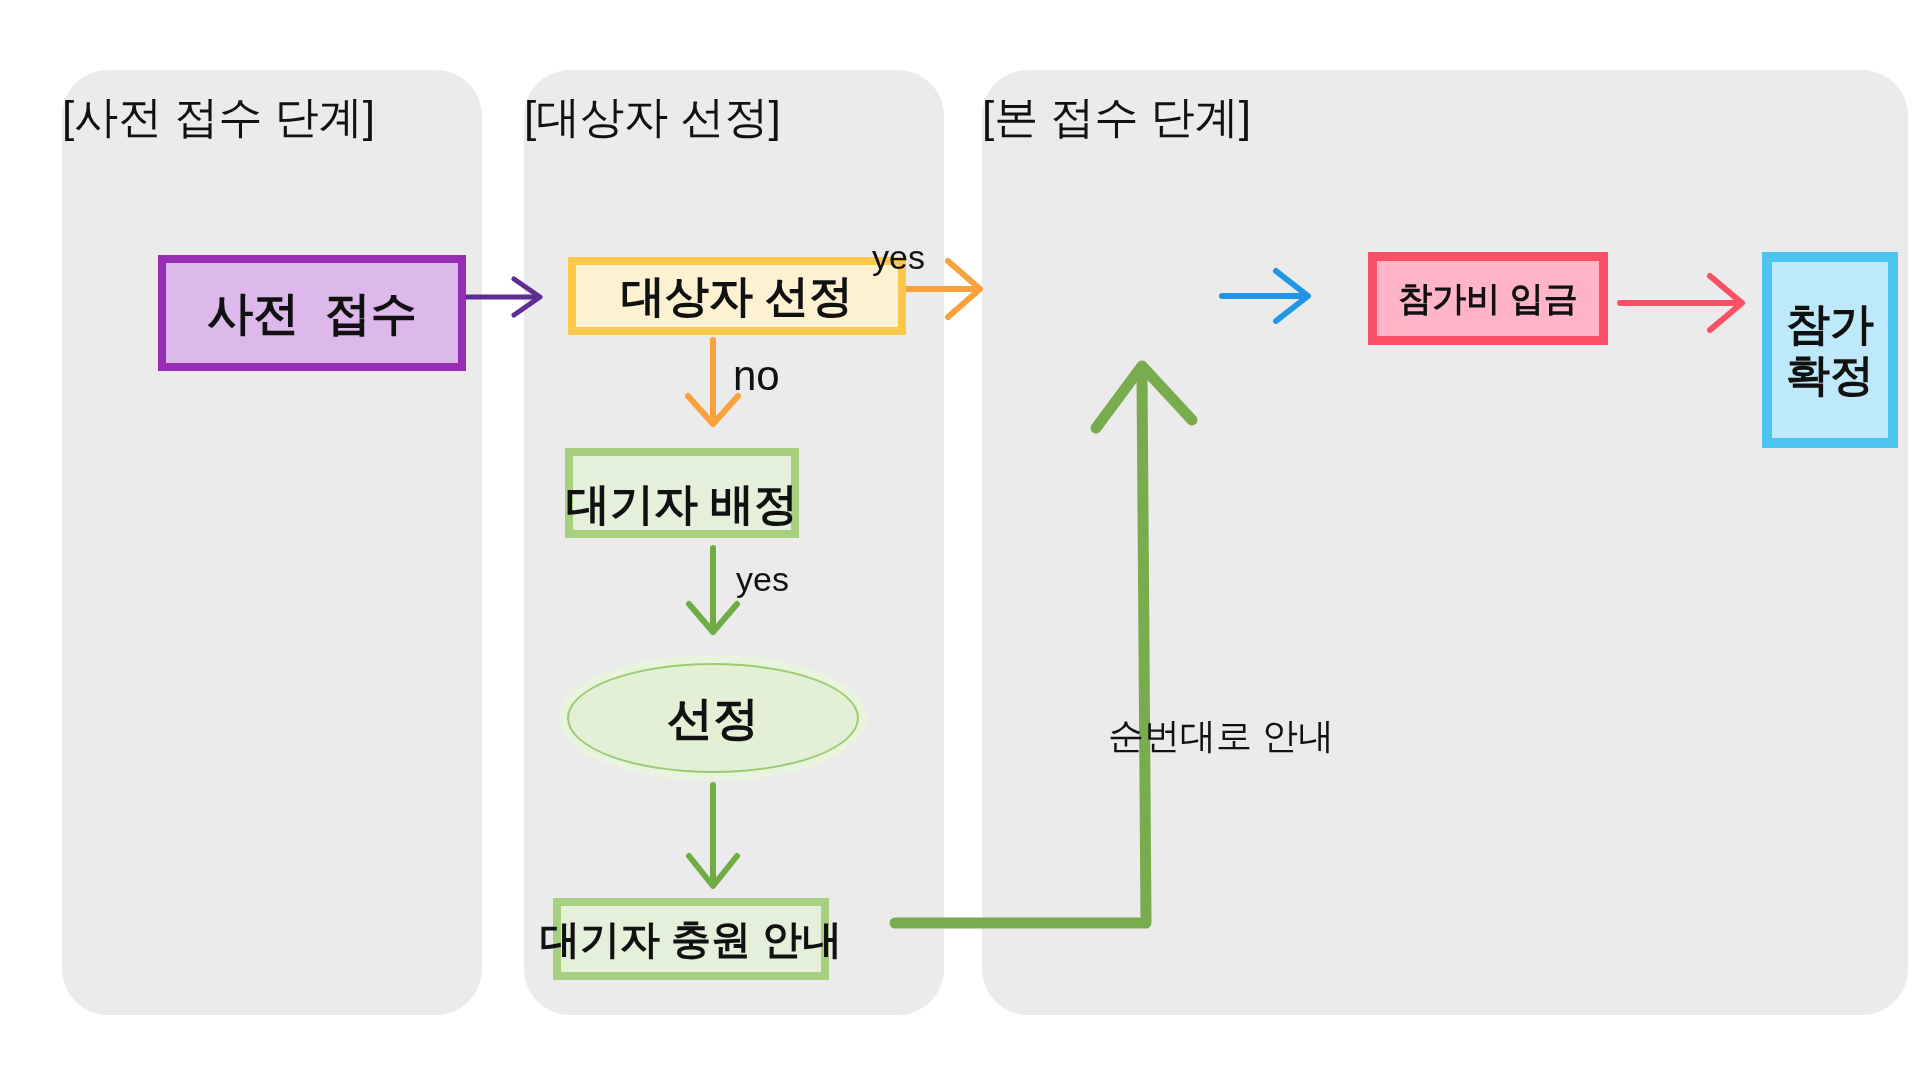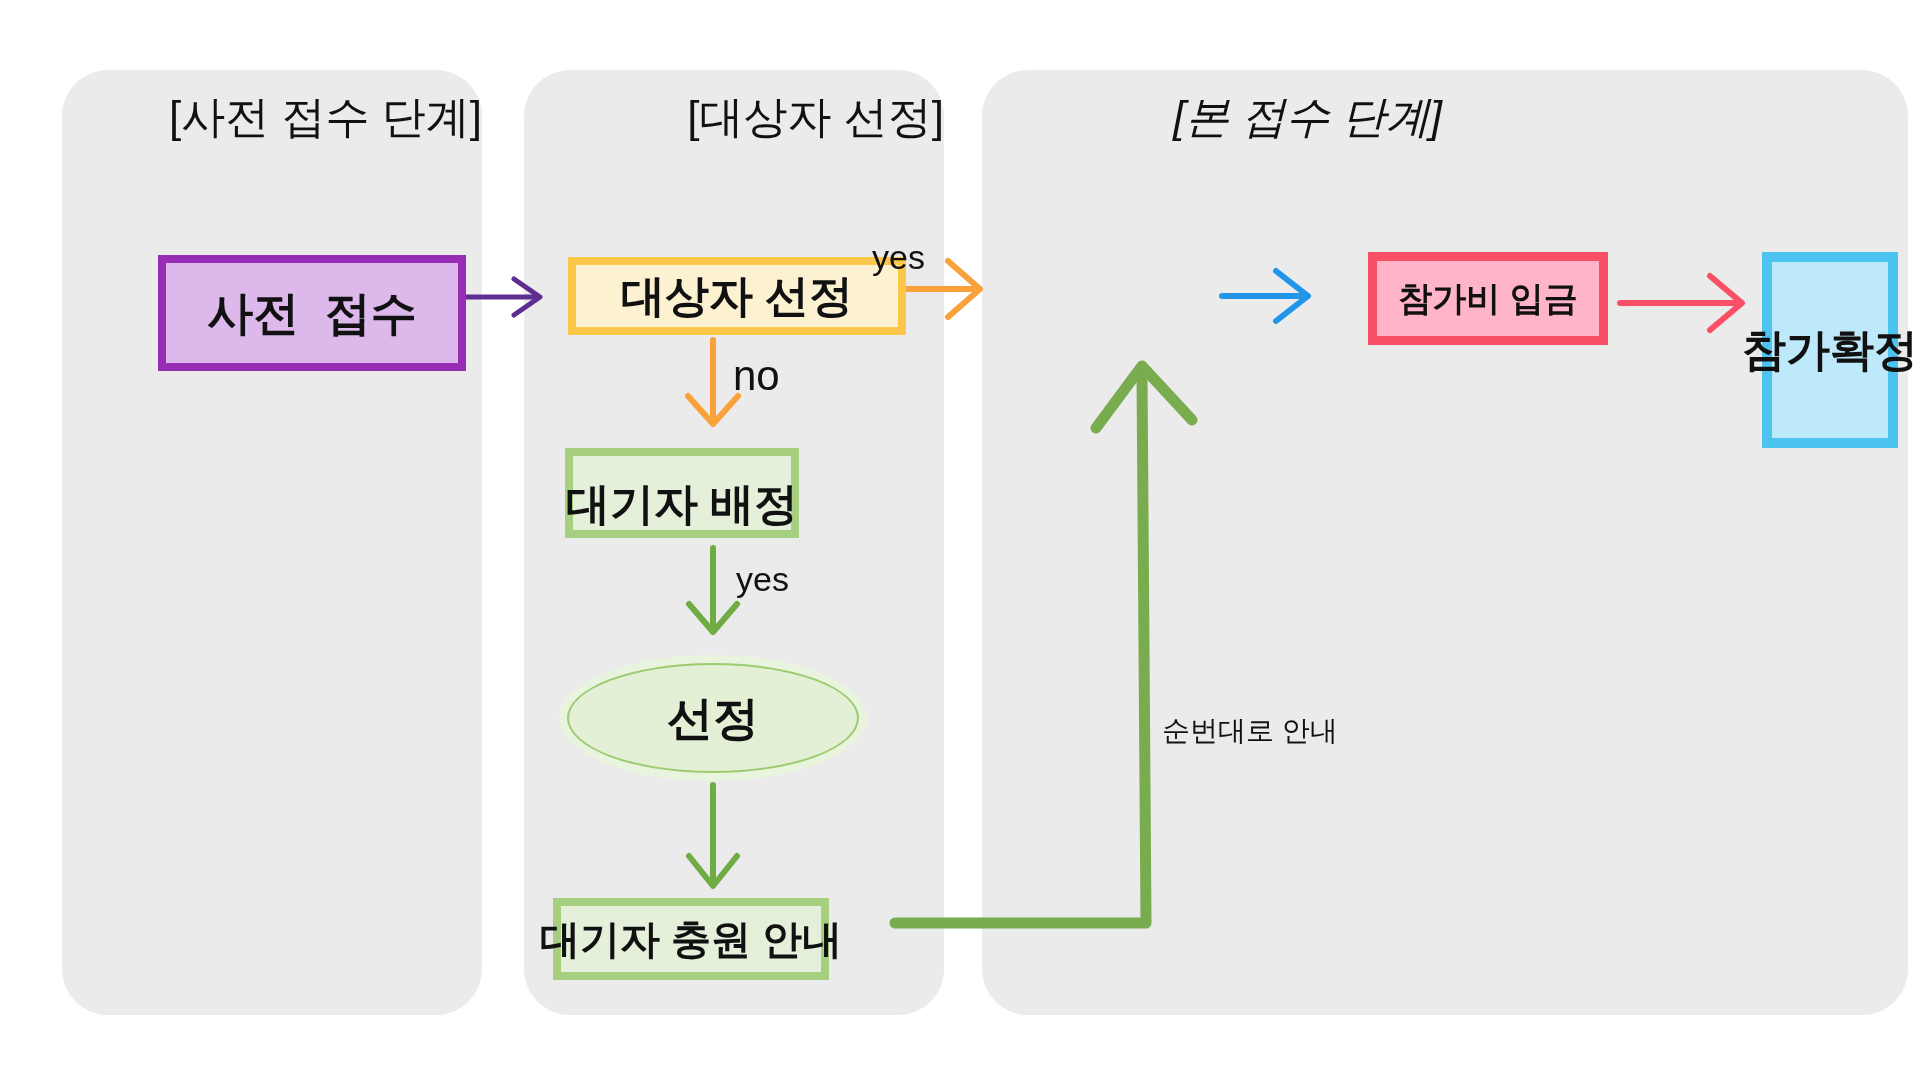--- a/index.html
+++ b/index.html
@@ -7,21 +7,21 @@
     position:relative;width:1920px;height:1080px;overflow:hidden;
     font-family:"Liberation Sans",sans-serif;color:var(--text,#111);
     background:#ffffff;
   }
   .panel{
     position:absolute;top:70px;height:945px;background:var(--panel-bg,#ebebeb);
     border-radius:46px;
   }
   .panel-title{
     position:absolute;top:88px;font-size:44px;font-weight:400;
-    text-align:right;letter-spacing:0px;white-space:pre;
+    text-align:left;letter-spacing:0px;white-space:pre;
   }
   .node{
     position:absolute;box-sizing:border-box;display:flex;
     align-items:center;justify-content:center;text-align:center;
     font-weight:700;white-space:pre;line-height:1.15;
   }
   .node-pre{left:117px;top:255px;width:308px;height:116px;font-size:46px;
     background:var(--purple-fill);border:8px solid var(--purple-border);margin-left:41px;}
   .node-select{left:568px;top:257px;width:338px;height:78px;font-size:44px;
     background:var(--yellow-fill);border:8px solid var(--yellow-border);}
@@ -30,29 +30,29 @@
   .node-ellipse{left:567px;top:663px;width:292px;height:110px;font-size:46px;
     background:var(--ellipse-fill);border:2px solid var(--ellipse-border);
     border-radius:50%;box-shadow:0 0 0 8px var(--ellipse-halo);justify-content:center;}
   .node-fill{left:553px;top:898px;width:276px;height:82px;font-size:40px;
     background:var(--green-fill);border:8px solid var(--green-border);}
   .node-payment{left:985px;top:255px;width:227px;height:80px;font-size:42px;
     background:var(--blue-fill);border:8px solid var(--blue-border);}
   .node-fee{left:1368px;top:252px;width:240px;height:93px;font-size:34px;
     background:var(--pink-fill);border:9px solid var(--pink-border);}
   .node-confirm{left:1762px;top:252px;width:136px;height:196px;font-size:44px;
-    flex-direction:row;background:var(--confirm-fill);
+    flex-direction:column;background:var(--confirm-fill);
     border:10px solid var(--confirm-border);}
   .edge-label{
     position:absolute;font-weight:400;white-space:pre;
   }
   .lbl-yes-top{left:872px;top:238px;font-size:34px;}
   .lbl-no{left:733px;top:352px;font-size:42px;}
   .lbl-yes-mid{left:736px;top:560px;font-size:34px;}
-  .lbl-seq{left:1162px;top:712px;font-size:28px;}
+  .lbl-seq{left:1108px;top:712px;font-size:36px;}
   #arrows{position:absolute;left:0;top:0;width:1920px;height:1080px;
     pointer-events:none;}
   #arrows path{fill:none;stroke-linecap:round;stroke-linejoin:round;}
   .ar-purple{stroke:var(--arrow-purple);stroke-width:5px;}
   .ar-orange{stroke:var(--arrow-orange);stroke-width:6px;}
   .ar-green{stroke:var(--arrow-green);stroke-width:6px;}
   .ar-biggreen{stroke:var(--arrow-big-green);stroke-width:11px;}
   .ar-blue{stroke:var(--arrow-blue);stroke-width:6px;}
   .ar-red{stroke:var(--arrow-red);stroke-width:6px;}
 </style>
@@ -60,21 +60,21 @@
 <body>
 
 <div id="canvas">
 
   <div class="panel" style="left:62px;width:420px;"></div>
   <div class="panel" style="left:524px;width:420px;"></div>
   <div class="panel" style="left:982px;width:926px;"></div>
 
   <div class="panel-title" style="left:62px;width:420px;">[사전 접수 단계]</div>
   <div class="panel-title" style="left:524px;width:420px;">[대상자 선정]</div>
-  <div class="panel-title" style="left:982px;width:460px;font-style:italic;">[본 접수 단계]</div>
+  <div class="panel-title" style="left:982px;width:460px;">[본 접수 단계]</div>
 
   <svg id="arrows" viewBox="0 0 1920 1080">
 
     <path class="ar-purple" d="M438 297 L534 297"></path>
     <path class="ar-purple" d="M514 279 L540 297 L514 315"></path>
 
     <path class="ar-orange" d="M862 289 L972 289"></path>
     <path class="ar-orange" d="M948 261 L980 289 L948 317"></path>
 
     <path class="ar-orange" d="M713 340 L713 416"></path>

